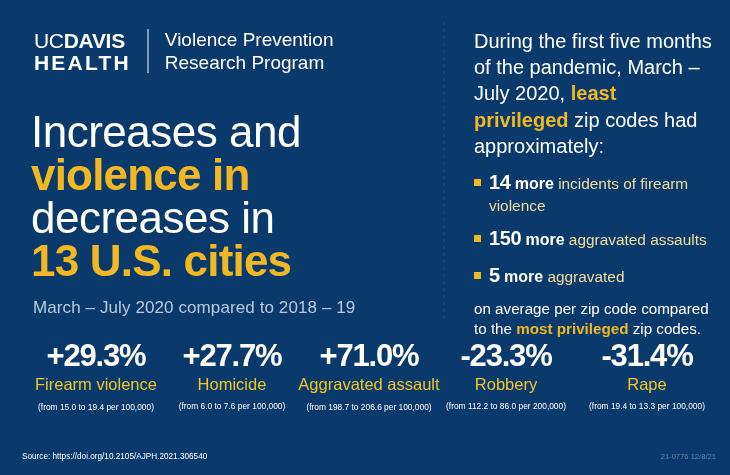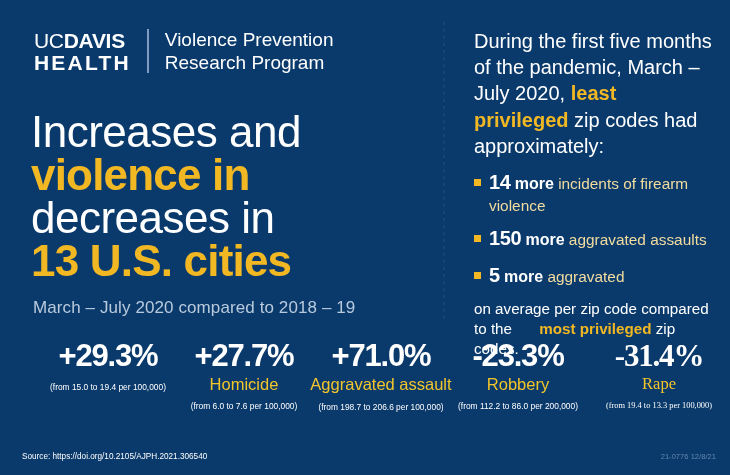--- a/index.html
+++ b/index.html
@@ -50,38 +50,38 @@
 
   .bullets { margin-top:11px; }
   .bullet { display:flex; margin-bottom:11px; }
   .sq { width:7px; height:7px; background:#f2b824; flex:0 0 7px; margin-top:9px; margin-right:8px; }
   .btext { font-size:15.4px; line-height:1.28; color:#f2dca0; }
   .btext .num { font-size:20px; font-weight:700; color:#ffffff; letter-spacing:-0.4px; }
   .btext .more { font-size:16px; font-weight:700; color:#ffffff; }
   .btext .gold { color:#f2dca0; }
 
   .outro { margin-top:6px; font-size:15.2px; line-height:1.31; color:#ffffff; }
-  .outro .hl { color:#f2b824; font-weight:700;margin-left:23px; }
+  .outro .hl { color:#f2b824; font-weight:700; }
 
   
-  .stats { position:absolute; left:16px; top:340px; width:631px; height:95px; }
+  .stats { position:absolute; left:4px; top:340px; width:631px; height:95px; }
   .stat { position:absolute; text-align:center; }
   .stat .pct {
     font-size:31px; font-weight:700; color:#ffffff; letter-spacing:-1.2px; line-height:1.05;
   }
   .stat .lbl {
     font-size:16.5px; color:#f2c52a; line-height:1.12; margin-top:2px; font-weight:400;
   }
   .stat .rng { font-size:8.4px; color:#ffffff; margin-top:8px; white-space:nowrap; font-weight:400; }
 
   .s0 { left:18px;  width:148px; }
   .s1 { left:163px; width:130px; }
   .s2 { left:292px; width:146px; }
   .s3 { left:433px; width:138px; }
-  .s4 { left:568px; width:150px;font-family:Liberation Serif, serif; }
+  .s4 { left:568px; width:150px; }
   .s0 .rng { margin-top:9px; }
   .s2 .rng { margin-top:9px; }
 
   
   .source { position:absolute; left:22px; top:452px; font-size:8.2px; color:#ffffff; }
   .code   { position:absolute; right:14px; top:452px; font-size:7.6px; color:#5f86ad; }
 </style>
 </head>
 <body>
 
@@ -131,20 +131,21 @@
 
     </div>
 
     <div class="outro"><span>on average per zip code compared to the </span><span class="hl">most privileged</span><span> zip codes.</span></div>
   </div>
 
   <div class="stats">
 
     <div class="stat s0">
       <div class="pct">+29.3%</div>
+      <div class="lbl">Firearm violence</div>
       <div class="rng">(from 15.0 to 19.4 per 100,000)</div>
     </div>
 
     <div class="stat s1">
       <div class="pct">+27.7%</div>
       <div class="lbl">Homicide</div>
       <div class="rng">(from 6.0 to 7.6 per 100,000)</div>
     </div>
 
     <div class="stat s2">

